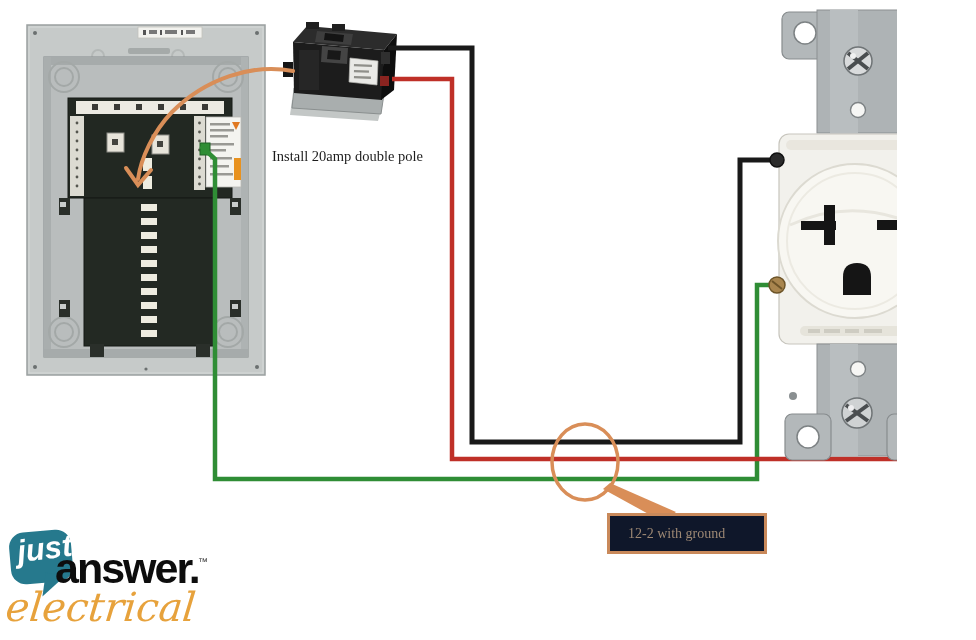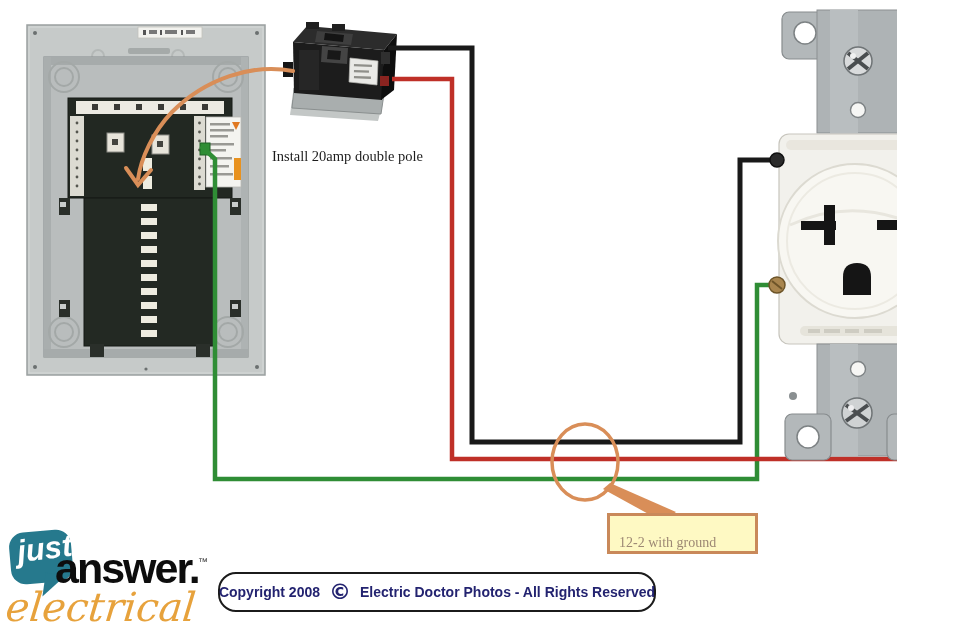--- a/index.html
+++ b/index.html
@@ -2,22 +2,22 @@
 <html><head>
 <meta charset="utf-8">
 <style>
   html,body{margin:0;padding:0;background:#fff;}
   .stage{position:relative;width:897px;height:640px;background:#ffffff;overflow:hidden;
          font-family:"Liberation Serif", serif;}
   .stage svg{position:absolute;left:0;top:0;}
   .note{position:absolute;left:272px;top:136px;width:170px;color:#1d1d1d;
         font-size:14.5px;line-height:40px;font-family:"Liberation Serif",serif;}
   .callout-box{position:absolute;left:607px;top:513px;width:136px;height:35px;
-        border:3px solid #c9895a;background:#fef9c3;display:flex;align-items:flex-end;
-        padding-left:9px;box-sizing:content-box;}
+        border:3px solid #c9895a;background:#0f172a;display:flex;align-items:center;
+        padding-left:18px;box-sizing:content-box;}
   .callout-box span{color:#9d8874;font-size:14px;font-family:"Liberation Serif",serif;}
   .logo{position:absolute;left:0;top:522px;width:215px;height:118px;}
   .bubble{position:absolute;left:10px;top:9px;width:62px;height:52px;background:#26798d;
         border-radius:15px;transform:rotate(-5deg);}
   .bubble-tail{position:absolute;left:44px;top:52px;width:0;height:0;
         border-top:24px solid #26798d;border-right:20px solid transparent;
         transform:rotate(8deg);}
   .just{position:absolute;left:17px;top:9px;color:#ffffff;font-style:italic;font-weight:bold;
         font-size:31px;font-family:"Liberation Sans",sans-serif;transform:rotate(-7deg);}
   .answer{position:absolute;left:55px;top:22px;color:#0d0d0d;font-weight:bold;
@@ -301,19 +301,14 @@
 
   <div class="logo">
     <div class="bubble"></div>
     <div class="bubble-tail"></div>
     <div class="just">just</div>
     <div class="answer">answer.</div>
     <div class="tm">™</div>
     <div class="electrical">electrical</div>
   </div>
 
-  <div class="copybar">
-    <span class="txt">Copyright 2008</span>
-    <span class="csym">©</span>
-    <span class="txt">Electric Doctor Photos - All Rights Reserved</span>
-  </div>
 
 </div>
 
 </body></html>

